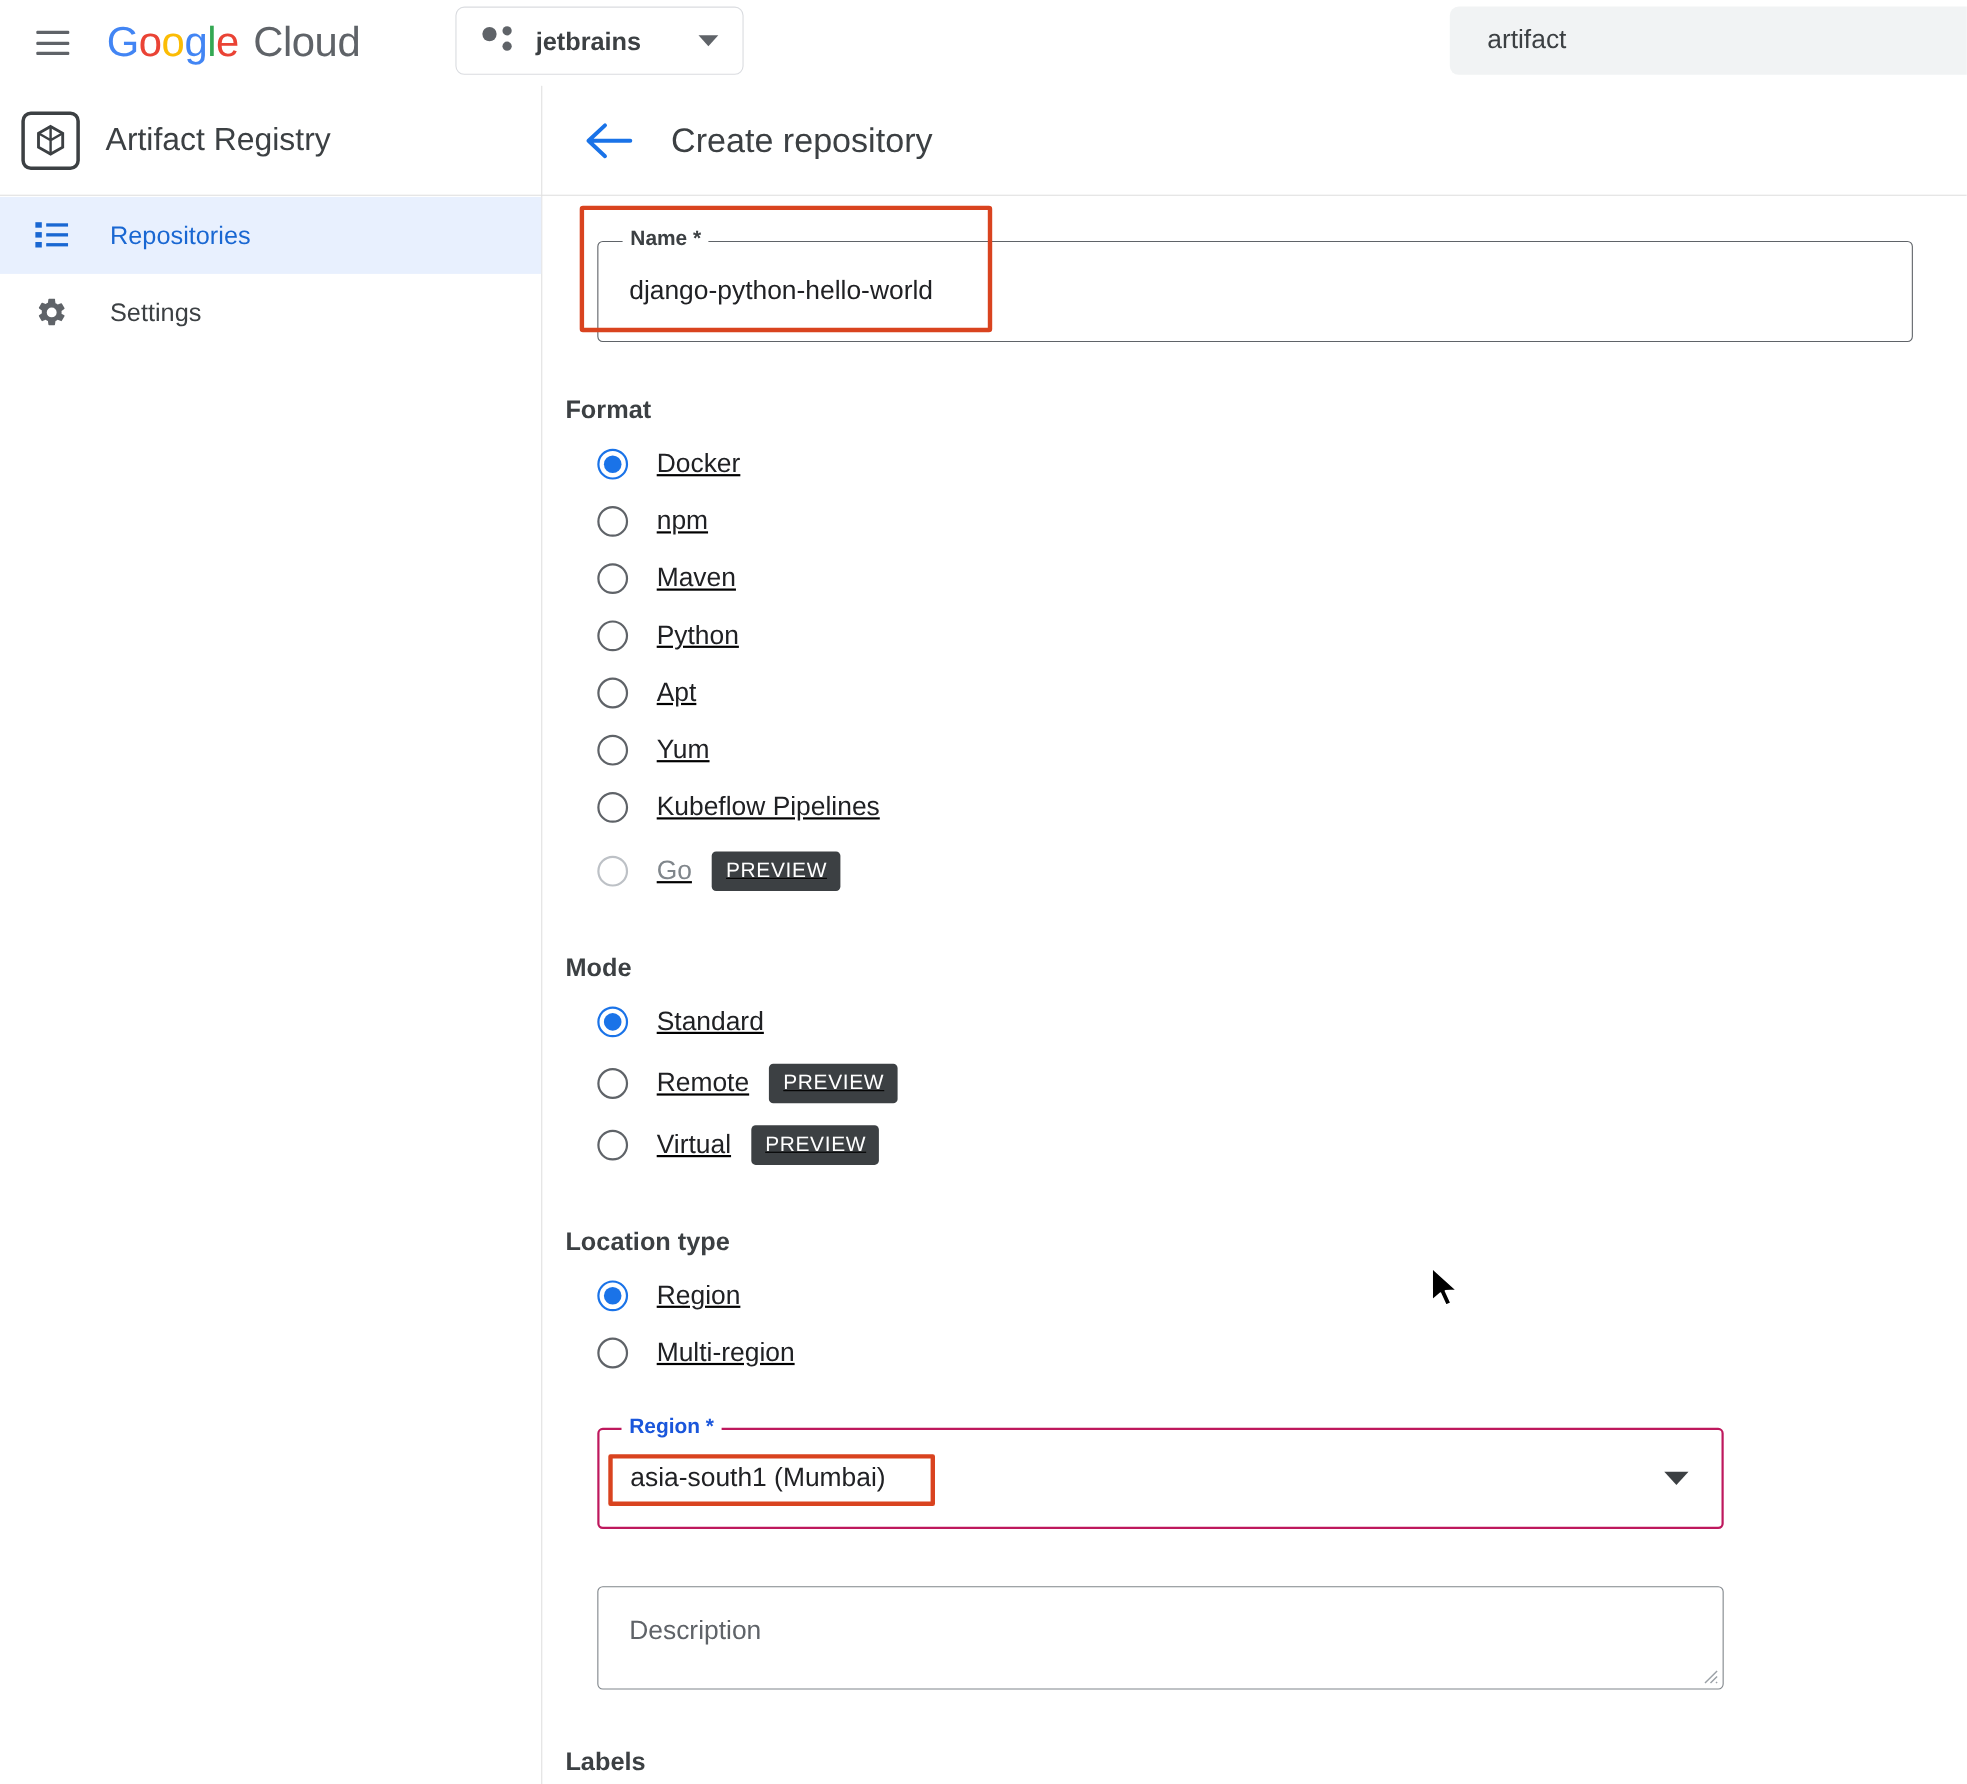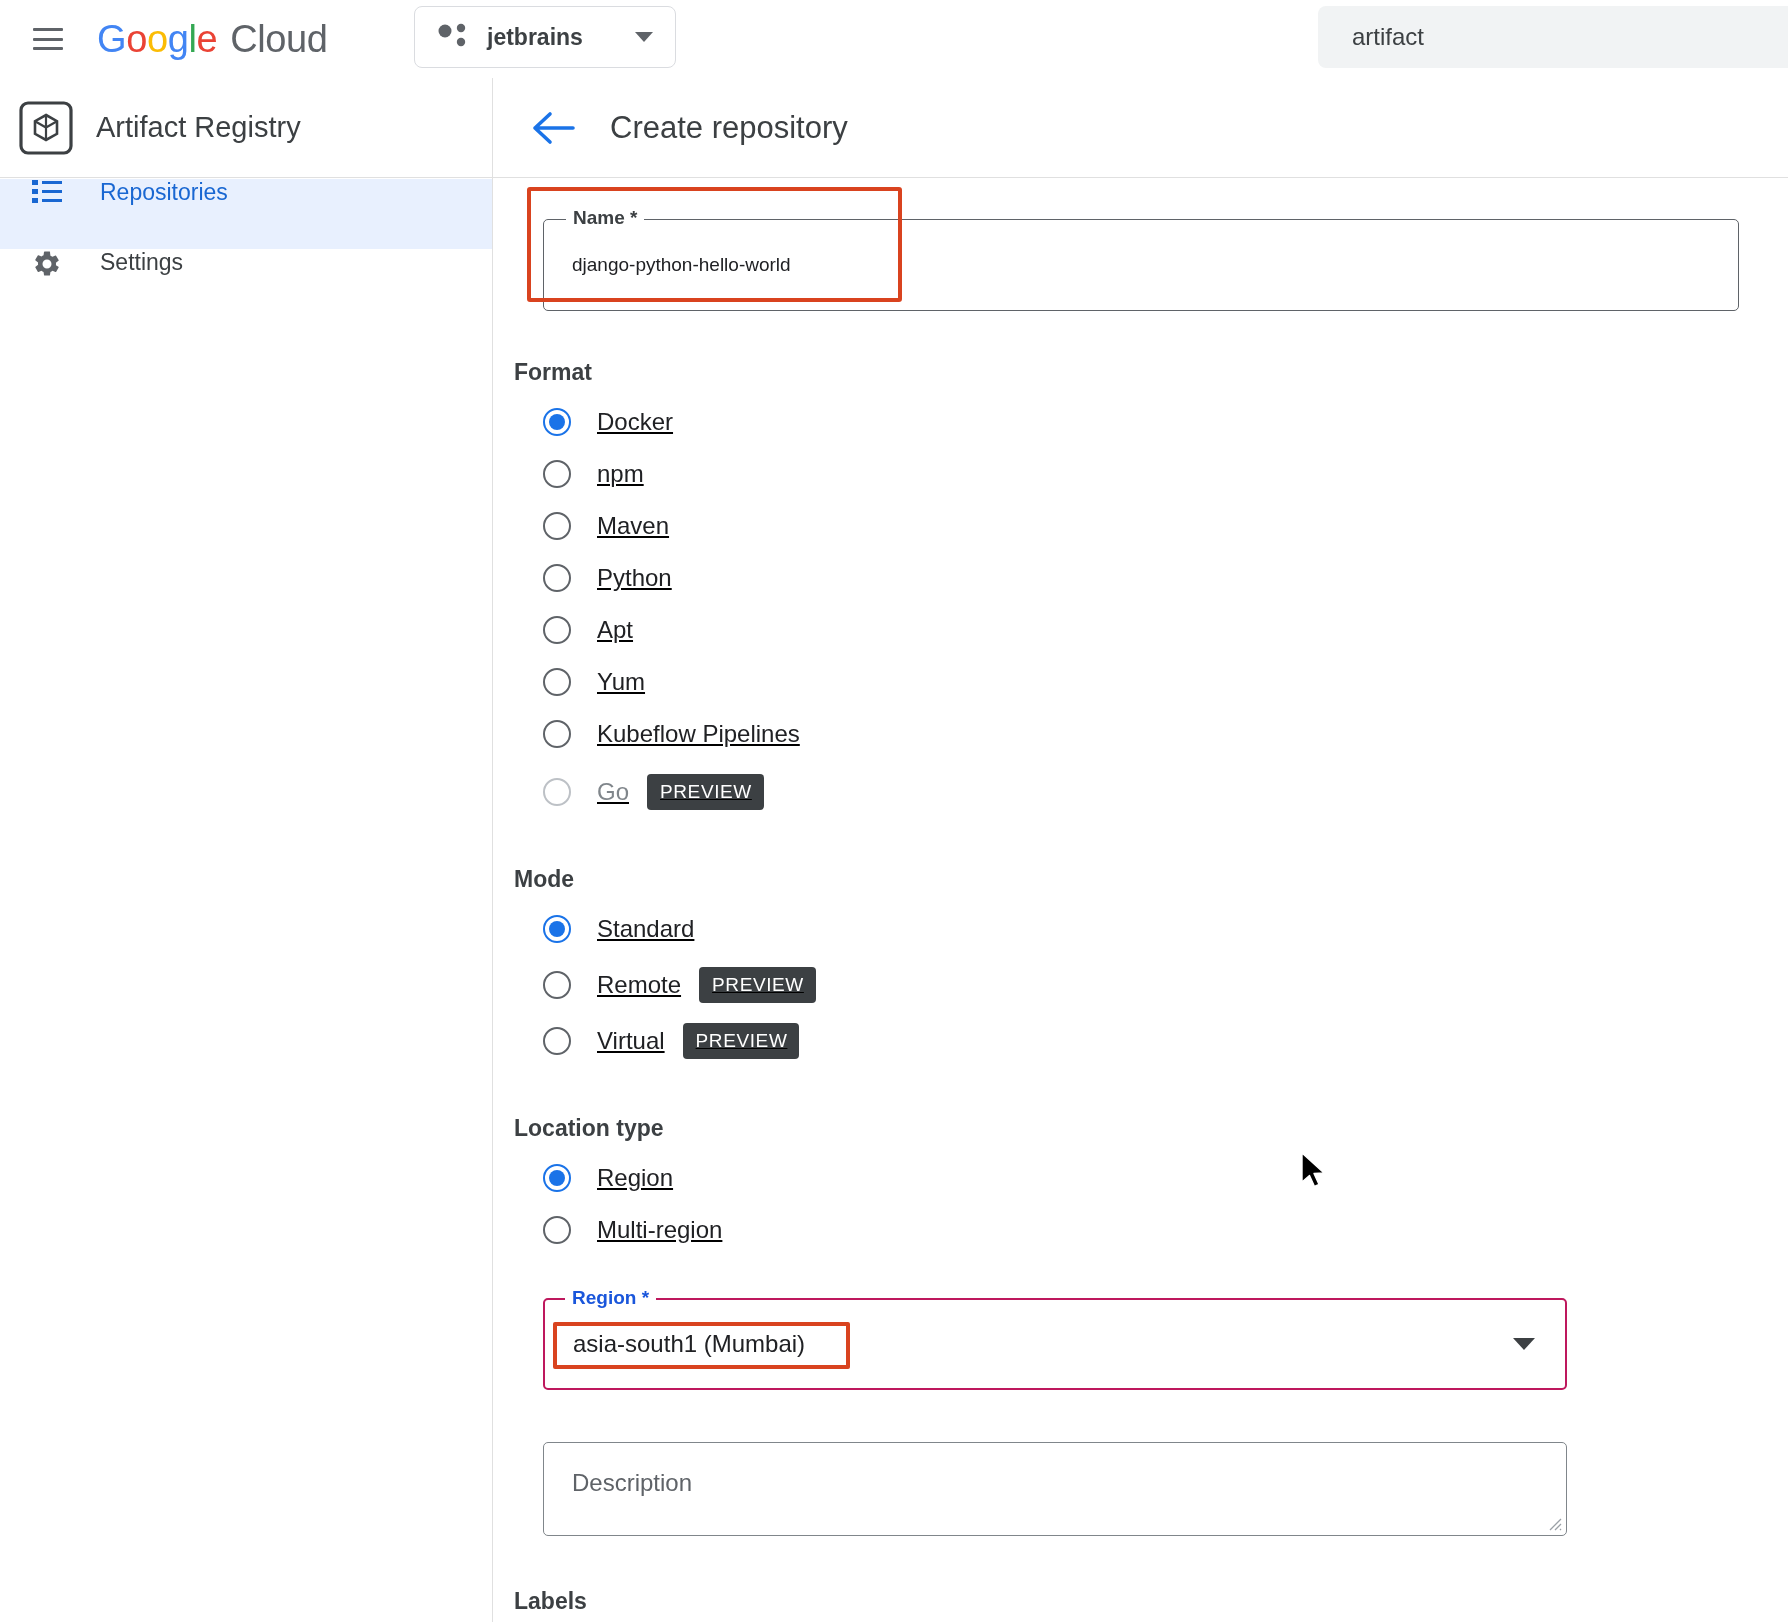--- a/index.html
+++ b/index.html
@@ -81,21 +81,21 @@
   .pagehead {
     position: absolute; left: 492px; top: 78px; height: 100px;
     display: flex; align-items: center;
   }
   .backarrow { margin-left: 40px; margin-right: 34px; cursor: pointer; display: flex; }
   .pagetitle { font-size: 31px; color: #3c4043; }
 
   
   .sidebar { position: absolute; left: 0; top: 179px; width: 492px; }
   .navitem {
-    height: 70px; display: flex; align-items: flex-start; cursor: pointer;
+    height: 70px; display: flex; align-items: center; cursor: pointer;
     padding-left: 30px; color: #3c4043;
   }
   .navitem.active { background: #e8f0fe; }
   .navitem.active .navlabel { color: #1967d2; }
   .navicon { width: 34px; margin-right: 36px; display: flex; justify-content: center; }
   .navlabel { font-size: 23px; }
 
   
   .form { position: absolute; left: 492px; top: 179px; width: 1296px; }
 
@@ -104,21 +104,21 @@
     width: 1196px; height: 92px;
     border: 1px solid #5f6368; border-radius: 5px;
     display: flex; align-items: center;
     position: relative; background: #fff;
   }
   .fieldlegend {
     position: absolute; left: 22px; top: -13px;
     background: #fff; padding: 0 7px;
     font-size: 19px; color: #3c4043; font-weight: bold;
   }
-  .fieldvalue { font-size: 19px; color: #202124; margin-left: 28px; }
+  .fieldvalue { font-size: 24px; color: #202124; margin-left: 28px; }
 
   .hl-name {
     position: absolute; left: -16px; top: -32px;
     width: 375px; height: 115px;
     border: 4px solid #d9431f; border-radius: 3px;
     pointer-events: none;
   }
 
   
   .grouphead {

